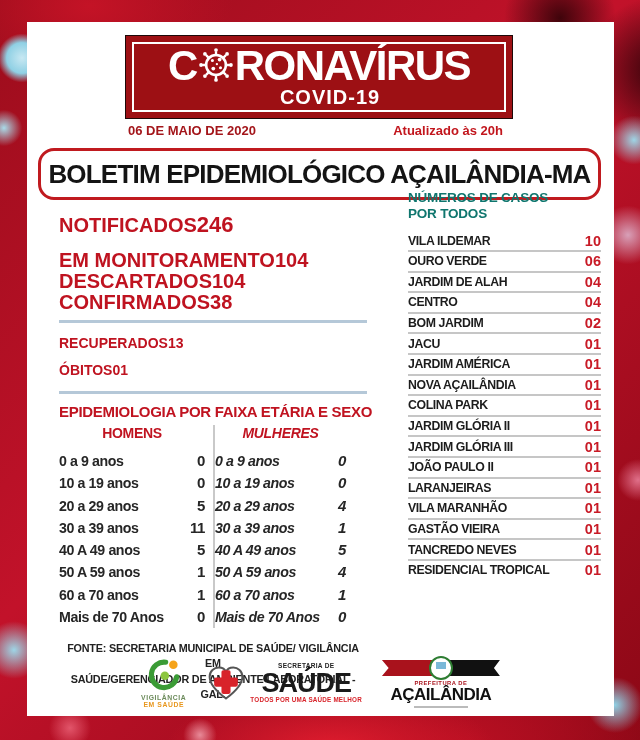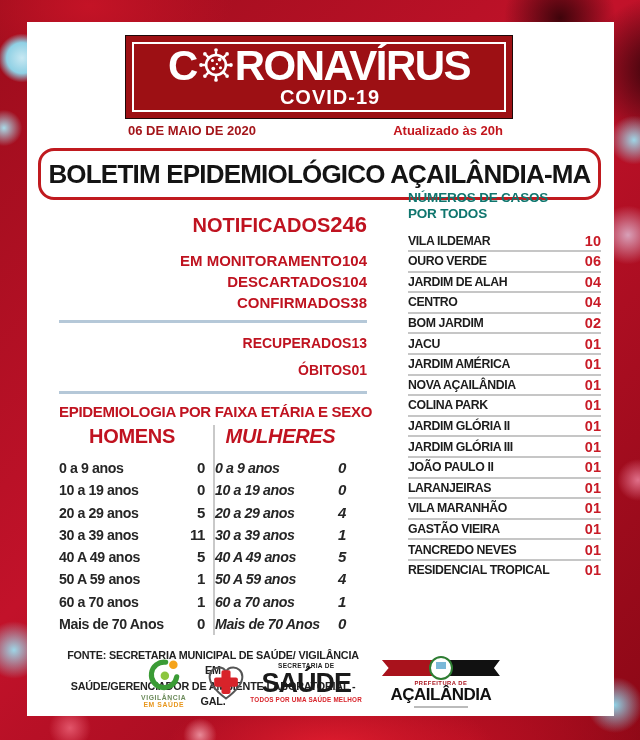--- a/index.html
+++ b/index.html
@@ -41,32 +41,32 @@
   .date-left{color:#a3151a;}
   .date-right{color:#c2161d;}
 
   
   .main-title{position:absolute;left:11px;top:126px;width:563px;height:52px;box-sizing:border-box;
     border:3px solid #c01a1f;border-radius:16px;display:flex;align-items:center;justify-content:center;
     font-size:26px;font-weight:bold;color:#141414;letter-spacing:-0.8px;white-space:nowrap;}
 
   
   .left-col{position:absolute;left:32px;top:190px;width:308px;}
-  .stat-row{display:flex;justify-content:flex-end;align-items:baseline;color:#bf1320;font-weight:bold;}
+  .stat-row{display:flex;justify-content:flex-start;align-items:baseline;color:#bf1320;font-weight:bold;}
   .stat-primary{font-size:20px;margin-bottom:12px;}
   .stat-primary .stat-value{font-size:22px;}
-  .stat-secondary .stat-row{font-size:15px;line-height:21px;}
+  .stat-secondary .stat-row{font-size:20px;line-height:21px;}
   .stat-tertiary .stat-row{font-size:14px;line-height:27px;}
   .divider{height:3px;background:#b5c8d8;margin:7px 0;}
 
   .epi-title{margin-top:9px;text-align:center;font-size:15px;font-weight:bold;color:#c01320;letter-spacing:-0.3px;white-space:nowrap;}
   .epi-cols{display:flex;margin-top:5px;}
   .epi-col1{width:146px;border-right:2px solid #c9c9c9;padding-right:8px;}
   .epi-col2{width:131px;margin-left:0;font-style:italic;}
-  .epi-hdr{text-align:center;font-size:20px;font-weight:bold;color:#c01320;margin-bottom:9px;letter-spacing:-0.3px;}
+  .epi-hdr{text-align:center;font-size:14px;font-weight:bold;color:#c01320;margin-bottom:9px;letter-spacing:-0.3px;}
   .age-row{display:flex;justify-content:space-between;align-items:baseline;font-size:14.2px;font-weight:bold;
     color:#262626;line-height:22.3px;letter-spacing:-0.4px;white-space:nowrap;}
   .age-row .age-value{font-size:15px;}
 
   .fonte{margin-top:13px;text-align:center;font-size:10.8px;font-weight:bold;color:#222222;line-height:1.4;letter-spacing:-0.2px;}
 
   
   .right-col{position:absolute;left:381px;top:168px;width:193px;}
   .bairro-title{color:#0f766e;font-size:13.5px;font-weight:bold;line-height:1.2;margin-bottom:9px;letter-spacing:-0.2px;}
   .bairro-row{display:flex;justify-content:space-between;align-items:center;height:18.6px;

